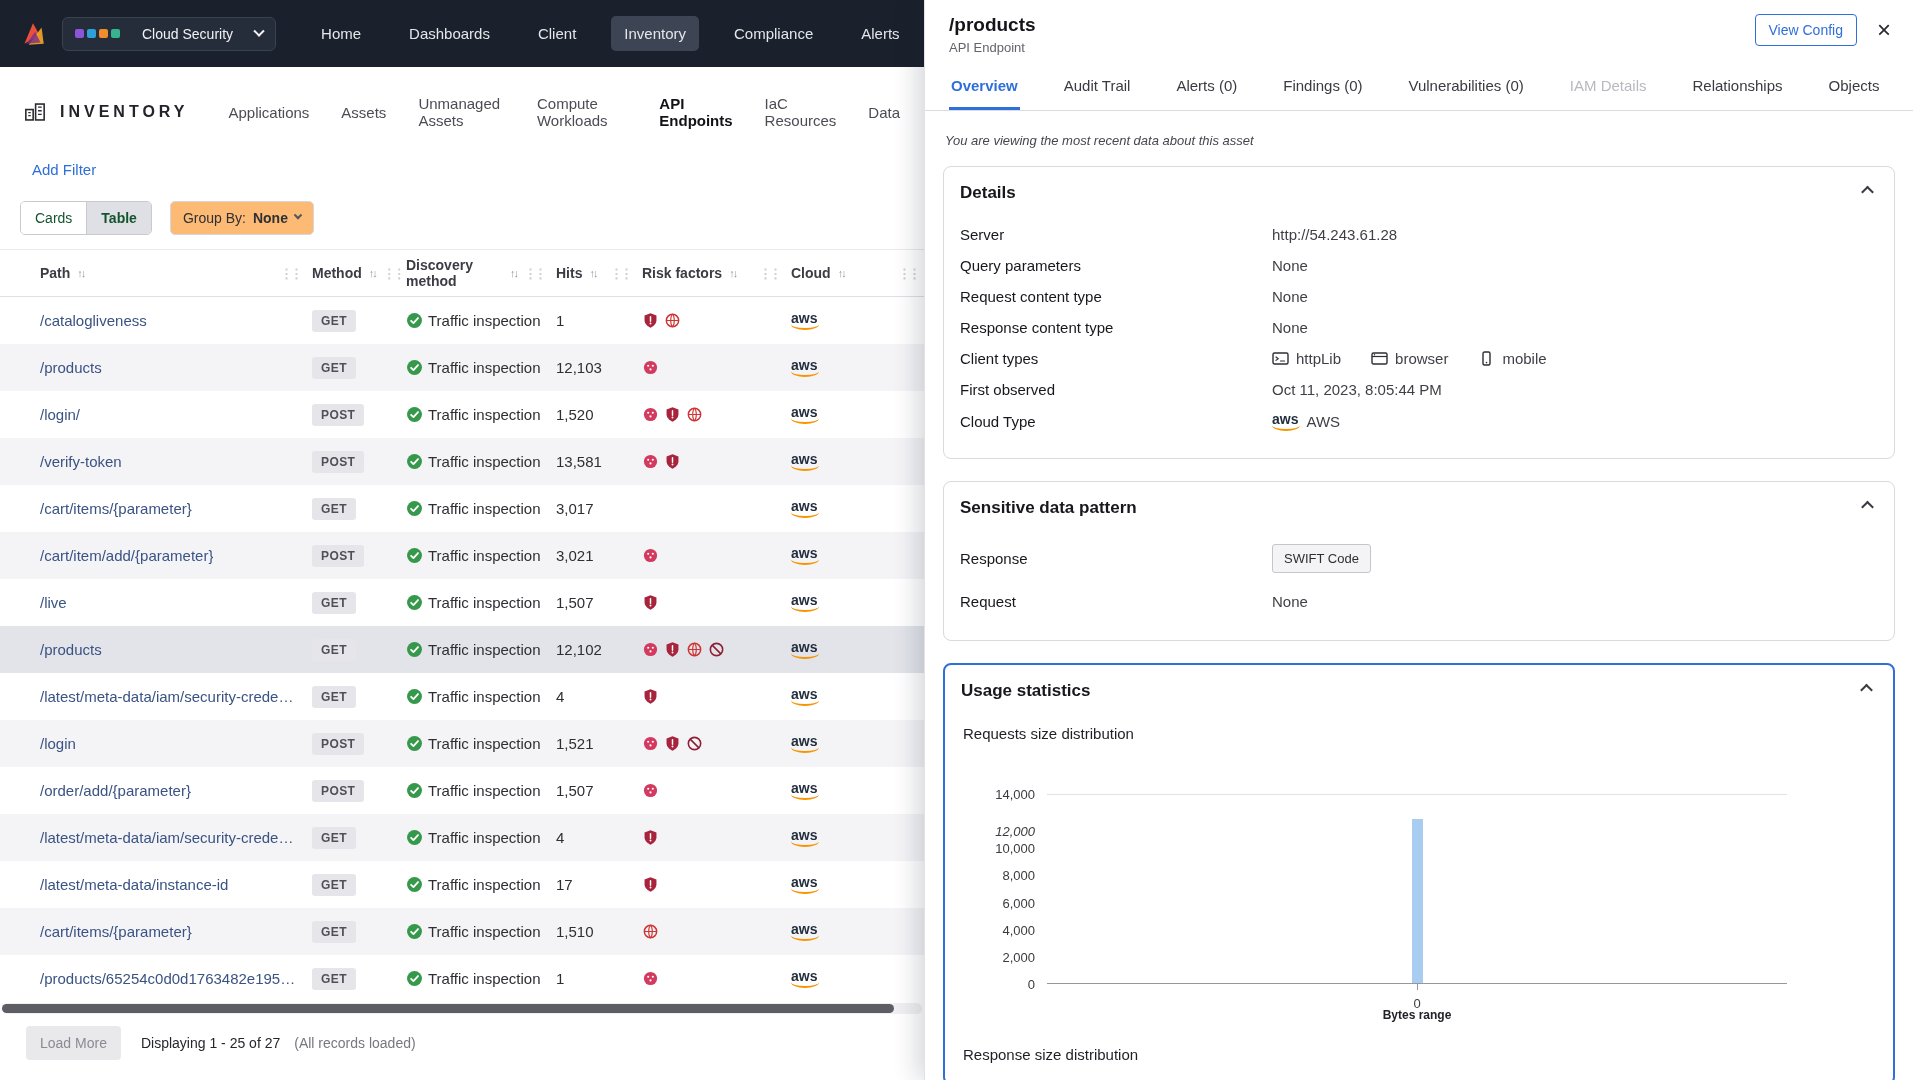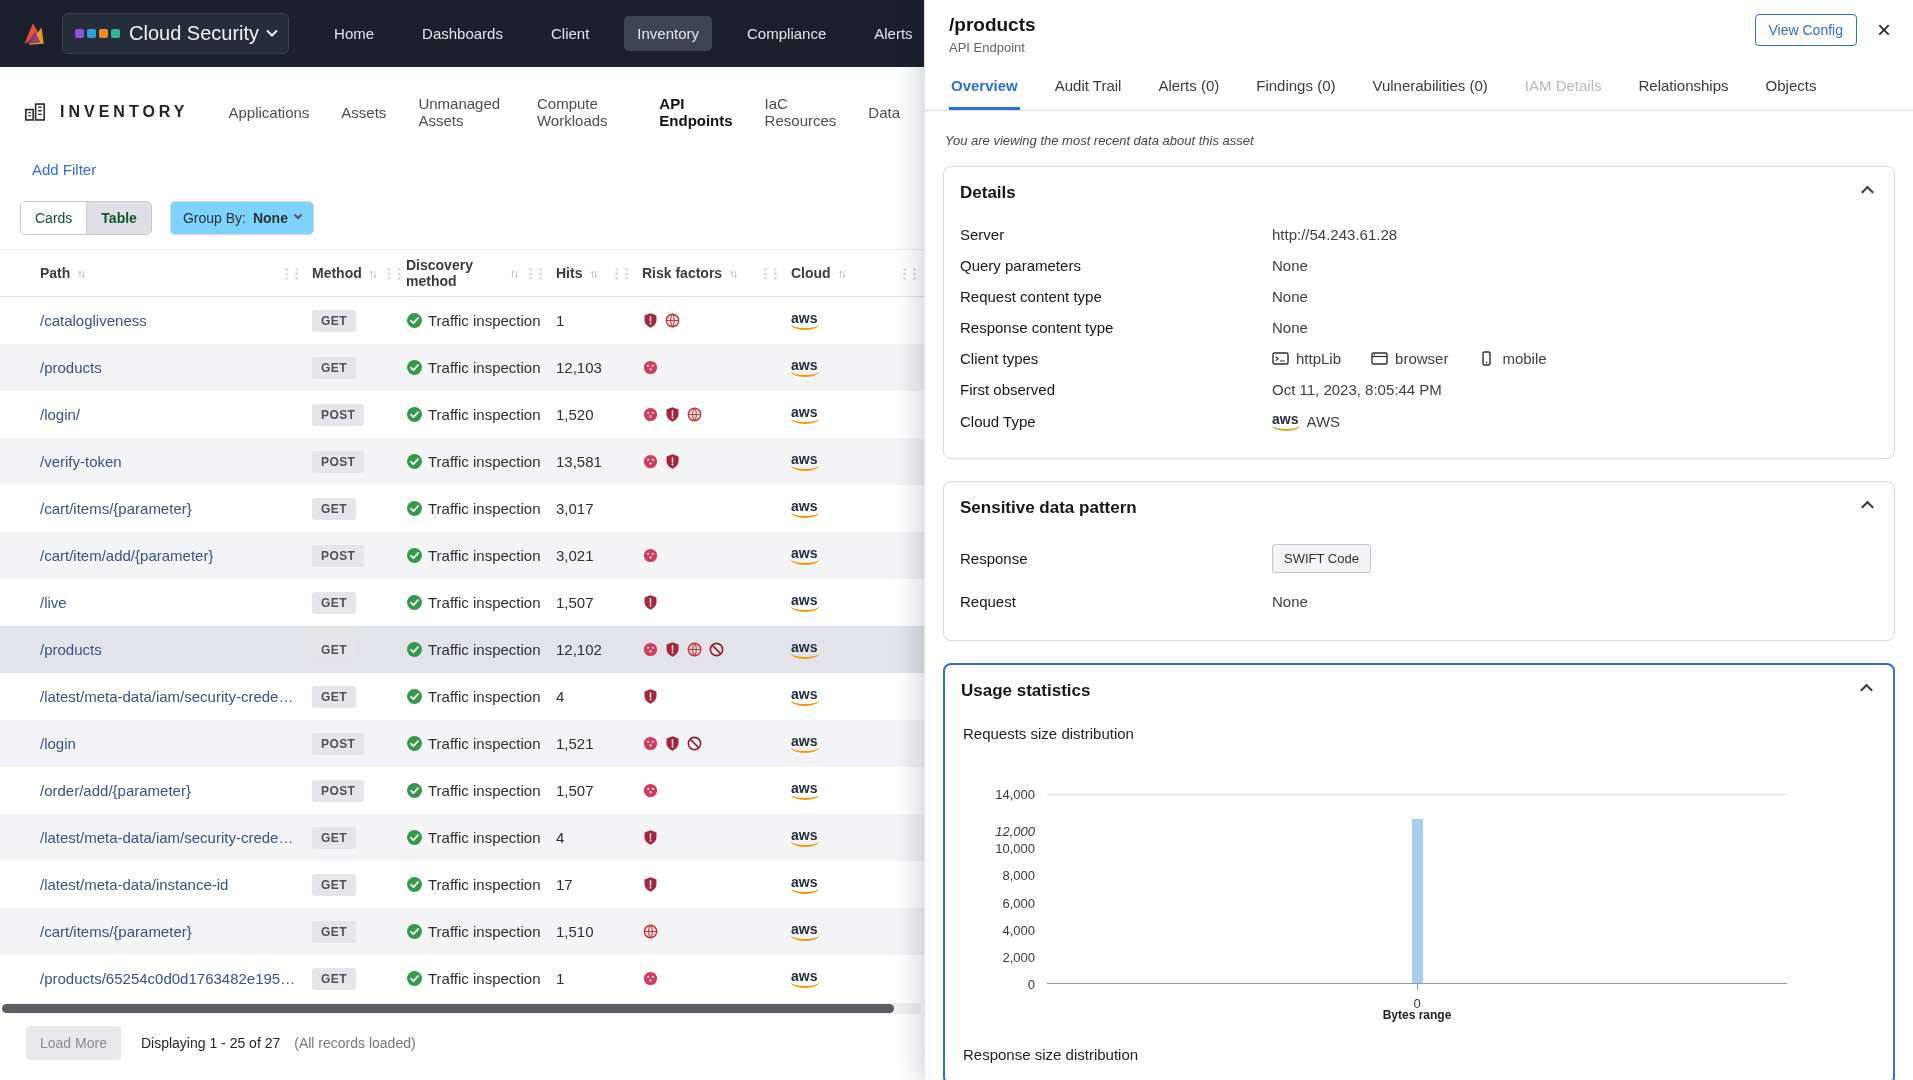--- a/index.html
+++ b/index.html
@@ -12,23 +12,23 @@
 
   
   .left-area { position: absolute; inset: 0; width: 924px; display: flex; flex-direction: column; }
 
   .topnav {
     height: 67px; background: #1b212c; display: flex; align-items: center;
     padding: 0 18px; gap: 14px; flex: none; width: 1913px;
   }
   .brand-logo { width: 30px; height: 30px; flex: none; }
   .product-selector {
-    display: flex; align-items: center; gap: 9px; background: #252d3b;
+    display: flex; align-items: center; gap: 22px; background: #252d3b;
     border: 1px solid #39424f; border-radius: 6px; padding: 8px 12px;
-    color: #f2f2f5; font-size: 20px; cursor: pointer; margin-right: 18px;
+    color: #f2f2f5; font-size: 14px; cursor: pointer; margin-right: 18px;
   }
   .mini-logos { display: flex; gap: 3px; }
   .mini-logos i { width: 9px; height: 9px; border-radius: 2px; display: inline-block; }
   .chev { display: inline-block; width: 8px; height: 8px; border-left: 2px solid currentColor; border-top: 2px solid currentColor; }
   .chev.down { transform: rotate(-135deg) translate(2px,2px); }
   .nav-items { display: flex; align-items: center; gap: 22px; }
   .nav-item {
     color: #e4e6ea; font-size: 15px; padding: 9px 13px; border-radius: 5px;
     cursor: pointer; white-space: nowrap; text-decoration: none;
   }
@@ -46,21 +46,21 @@
 
   .view-row { display: flex; align-items: center; gap: 18px; padding: 22px 0 14px 20px; }
   .segmented { display: flex; border: 1px solid #c9c9cf; border-radius: 5px; overflow: hidden; }
   .segmented button {
     border: none; background: #fff; font-family: Liberation Sans, sans-serif; font-size: 14px;
     color: #14532d; padding: 8px 14px; cursor: pointer;
   }
   .segmented button.active { background: #dfe0e5; font-weight: 700; border-left: 1px solid #c9c9cf; }
   .groupby {
     display: flex; align-items: center; gap: 7px; border: 1px solid #d6d6dc;
-    border-radius: 5px; padding: 8px 12px; font-size: 14px; color: #2f2f36; cursor: pointer; background:#7dd3fc;
+    border-radius: 5px; padding: 8px 12px; font-size: 14px; color: #2f2f36; cursor: pointer; background:#fdba74;
   }
   .groupby .gval { font-weight: 700; }
   .groupby .chev { width: 6px; height: 6px; color: #55555e; }
 
   .thead, .trow { display: grid; grid-template-columns: 306px 94px 150px 86px 149px 139px; align-items: center; }
   .thead { height: 48px; border-top: 1px solid #e9e9ee; border-bottom: 1px solid #dfdfe5; }
   .th { display: flex; align-items: center; gap: 7px; font-size: 14px; font-weight: 700; color: #3c3c44; padding: 0 6px; height: 100%; }
   .th:first-child { padding-left: 40px; }
   .sort { font-size: 11px; color: #9a9aa2; letter-spacing: -2px; cursor: pointer; }
   .grip { margin-left: auto; color: #cfcfd6; font-size: 13px; letter-spacing: -3px; cursor: col-resize; }
@@ -102,21 +102,21 @@
   .panel-header { display: flex; justify-content: space-between; align-items: flex-start; padding: 14px 22px 6px 24px; }
   .panel-header h1 { font-size: 19px; font-weight: 700; color: #14141a; }
   .panel-sub { font-size: 13px; color: #63636b; margin-top: 4px; }
   .panel-actions { display: flex; align-items: center; gap: 20px; }
   .btn-outline {
     background: #fff; border: 1px solid #2e6fd9; color: #2e6fd9; border-radius: 4px;
     font-family: inherit; font-size: 14px; padding: 7px 13px; cursor: pointer;
   }
   .close-btn { background: none; border: none; font-size: 24px; line-height: 1; color: #2a2a30; cursor: pointer; }
 
-  .panel-tabs { display: flex; gap: 33px; padding: 6px 24px 0 24px; border-bottom: 1px solid #dcdce1; }
+  .panel-tabs { display: flex; gap: 42px; padding: 6px 24px 0 24px; border-bottom: 1px solid #dcdce1; }
   .ptab { font-size: 15px; color: #3a3a42; padding: 10px 2px 13px; cursor: pointer; border-bottom: 3px solid transparent; text-decoration: none; white-space: nowrap; }
   .ptab.active { color: #2e6fd9; font-weight: 700; border-bottom-color: #2e6fd9; }
   .ptab.disabled { color: #b8b8bf; cursor: default; }
 
   .panel-body { flex: 1; overflow: hidden; padding: 22px 18px 0 18px; }
   .notice { font-size: 13px; font-style: italic; color: #46464d; margin: 0 0 18px 2px; }
 
   .card { border: 1px solid #d9d9de; border-radius: 8px; padding: 16px 16px 20px 16px; margin-bottom: 22px; }
   .card.focused { border: 2px solid #2e6fd9; }
   .card-head { display: flex; justify-content: space-between; align-items: center; cursor: pointer; }

